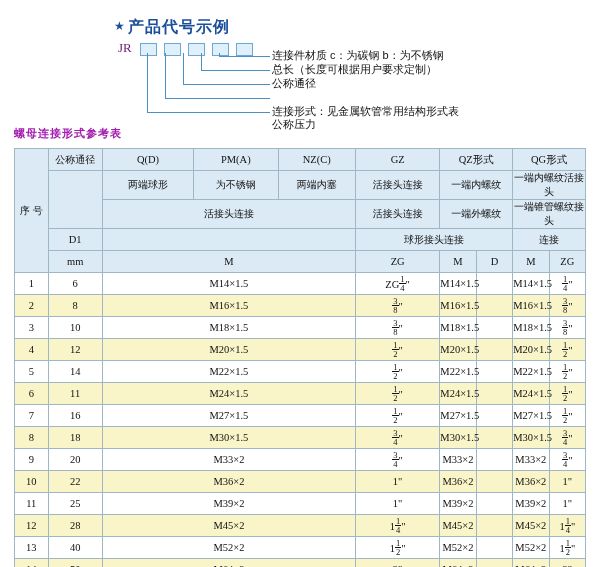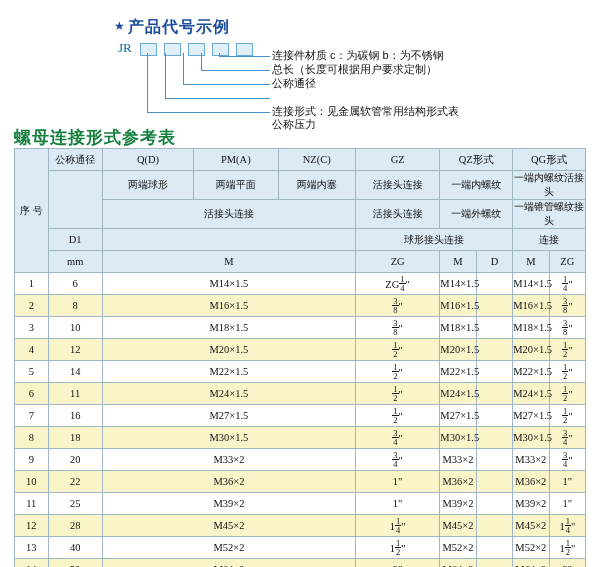--- a/index.html
+++ b/index.html
@@ -19,42 +19,42 @@
   }
   .diagram-title{
     position:absolute;left:128px;top:17px;
     font-family:"Liberation Sans", sans-serif;
     font-size:16px;font-weight:bold;color:#1b4e9b;
     letter-spacing:1px;
   }
   .jr{
     position:absolute;left:118px;top:40px;
     font-family:"Liberation Serif", serif;
-    font-size:13px;color:#0369a1;
+    font-size:13px;color:#701a75;
   }
   .boxes{position:absolute;left:140px;top:42px;}
   .code-box{
     display:inline-block;width:15px;height:11px;
     border:1px solid #6aa9d6;background:#dff0fb;
     margin-right:3px;
   }
   .leg{position:absolute;background:#4a90c4;}
   .vl{width:1px;}
   .hl{height:1px;}
   .labels{position:absolute;left:272px;top:48px;}
   .lbl{
     font-family:"Liberation Sans", sans-serif;
     font-size:11px;line-height:13.6px;color:#111;
     white-space:nowrap;
   }
   
   .sect-title{
     position:absolute;left:14px;top:126px;
     font-family:Liberation Mono, monospace;
-    font-size:17px;font-weight:bold;color:#15803d;
+    font-size:11px;font-weight:bold;color:#a21caf;
     letter-spacing:1px;
   }
   
   .tbl-wrap{position:absolute;left:14px;top:148px;width:572px;}
   table{border-collapse:collapse;width:572px;table-layout:fixed;}
   td,th{
     border:1px solid #9fb6c4;
     font-family:"Liberation Serif", serif;
     font-size:10.5px;
     text-align:center;
@@ -138,21 +138,21 @@
         <td class="c3">Q(D)</td>
         <td class="c4">PM(A)</td>
         <td class="c5">NZ(C)</td>
         <td class="c6">GZ</td>
         <td class="c7" colspan="2">QZ形式</td>
         <td class="c9" colspan="2">QG形式</td>
       </tr>
       <tr>
         <td class="dn cn" rowspan="2"></td>
         <td class="cn">两端球形</td>
-        <td class="cn">两端平面</td>
+        <td class="cn">为不锈钢</td>
         <td class="cn">两端内塞</td>
         <td class="cn">活接头连接</td>
         <td class="cn" colspan="2">一端内螺纹</td>
         <td class="cn" colspan="2">一端内螺纹活接头</td>
       </tr>
       <tr>
         <td class="cn" colspan="3">活接头连接</td>
         <td class="cn">活接头连接</td>
         <td class="cn" colspan="2">一端外螺纹</td>
         <td class="cn" colspan="2">一端锥管螺纹接头</td>

